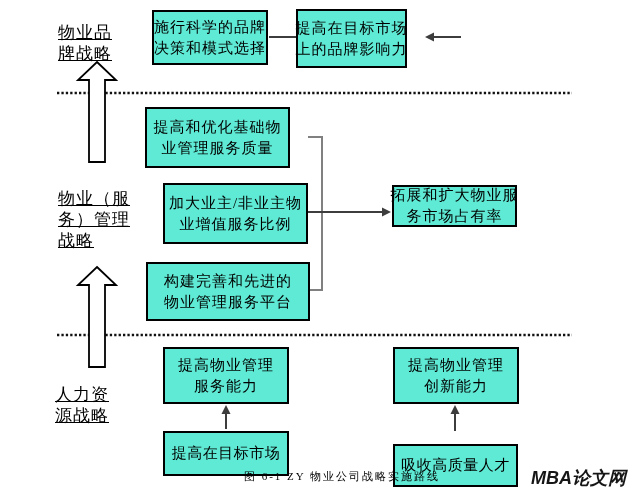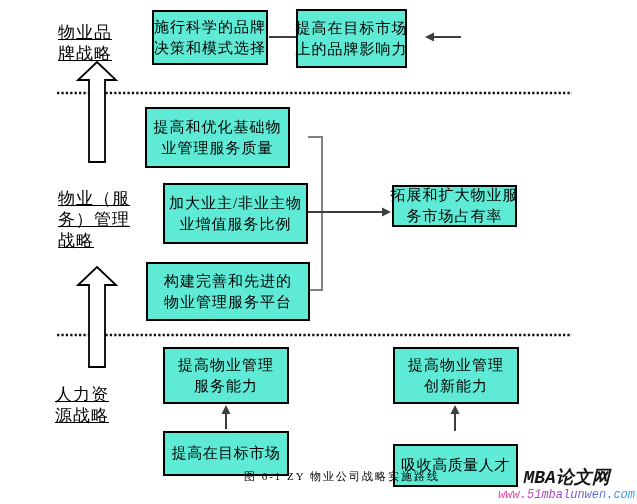--- a/index.html
+++ b/index.html
@@ -18,22 +18,22 @@
   }
   .seclabel {
     position:absolute; text-align:left;
     font-size:17px; line-height:21px; letter-spacing:1px; white-space:pre;text-decoration:underline;
   }
   .caption {
     position:absolute; left:172px; top:469px; width:340px;
     text-align:center; font-size:11px; letter-spacing:2px;
   }
   .wm {
-    position:absolute; right:2px; top:469px; text-align:center;
-    font-family:Liberation Mono, monospace; line-height:1.1;
+    position:absolute; right:11px; top:469px; text-align:right;
+    font-family:Liberation Sans, sans-serif; line-height:1.1;
   }
   .wm-site { font-size:18px; font-weight:bold; font-style:italic; color:#161616; }
   .wm-url {
     font-size:12px; font-style:italic;
     background:linear-gradient(90deg,#ff3fa0 0%,#8f3fd0 50%,#21a8e8 100%);
     -webkit-background-clip:text; background-clip:text; color:transparent;
   }
 </style>
 </head>
 <body>
@@ -92,16 +92,15 @@
 服务能力</div>
   <div class="box" style="left:163px; top:431px; width:126px; height:45px; letter-spacing:0.5px;">提高在目标市场</div>
   <div class="box" style="left:393px; top:347px; width:126px; height:57px;">提高物业管理
 创新能力</div>
   <div class="box" style="left:393px; top:444px; width:125px; height:43px; letter-spacing:0.5px;">吸收高质量人才</div>
 
   <div class="caption">图 6-1 ZY 物业公司战略实施路线</div>
 
   <div class="wm">
     <div class="wm-site">MBA论文网</div>
-    <div class="wm-url">www.51mbalunwen.com</div>
   </div>
 
 </div>
 
 </body></html>

